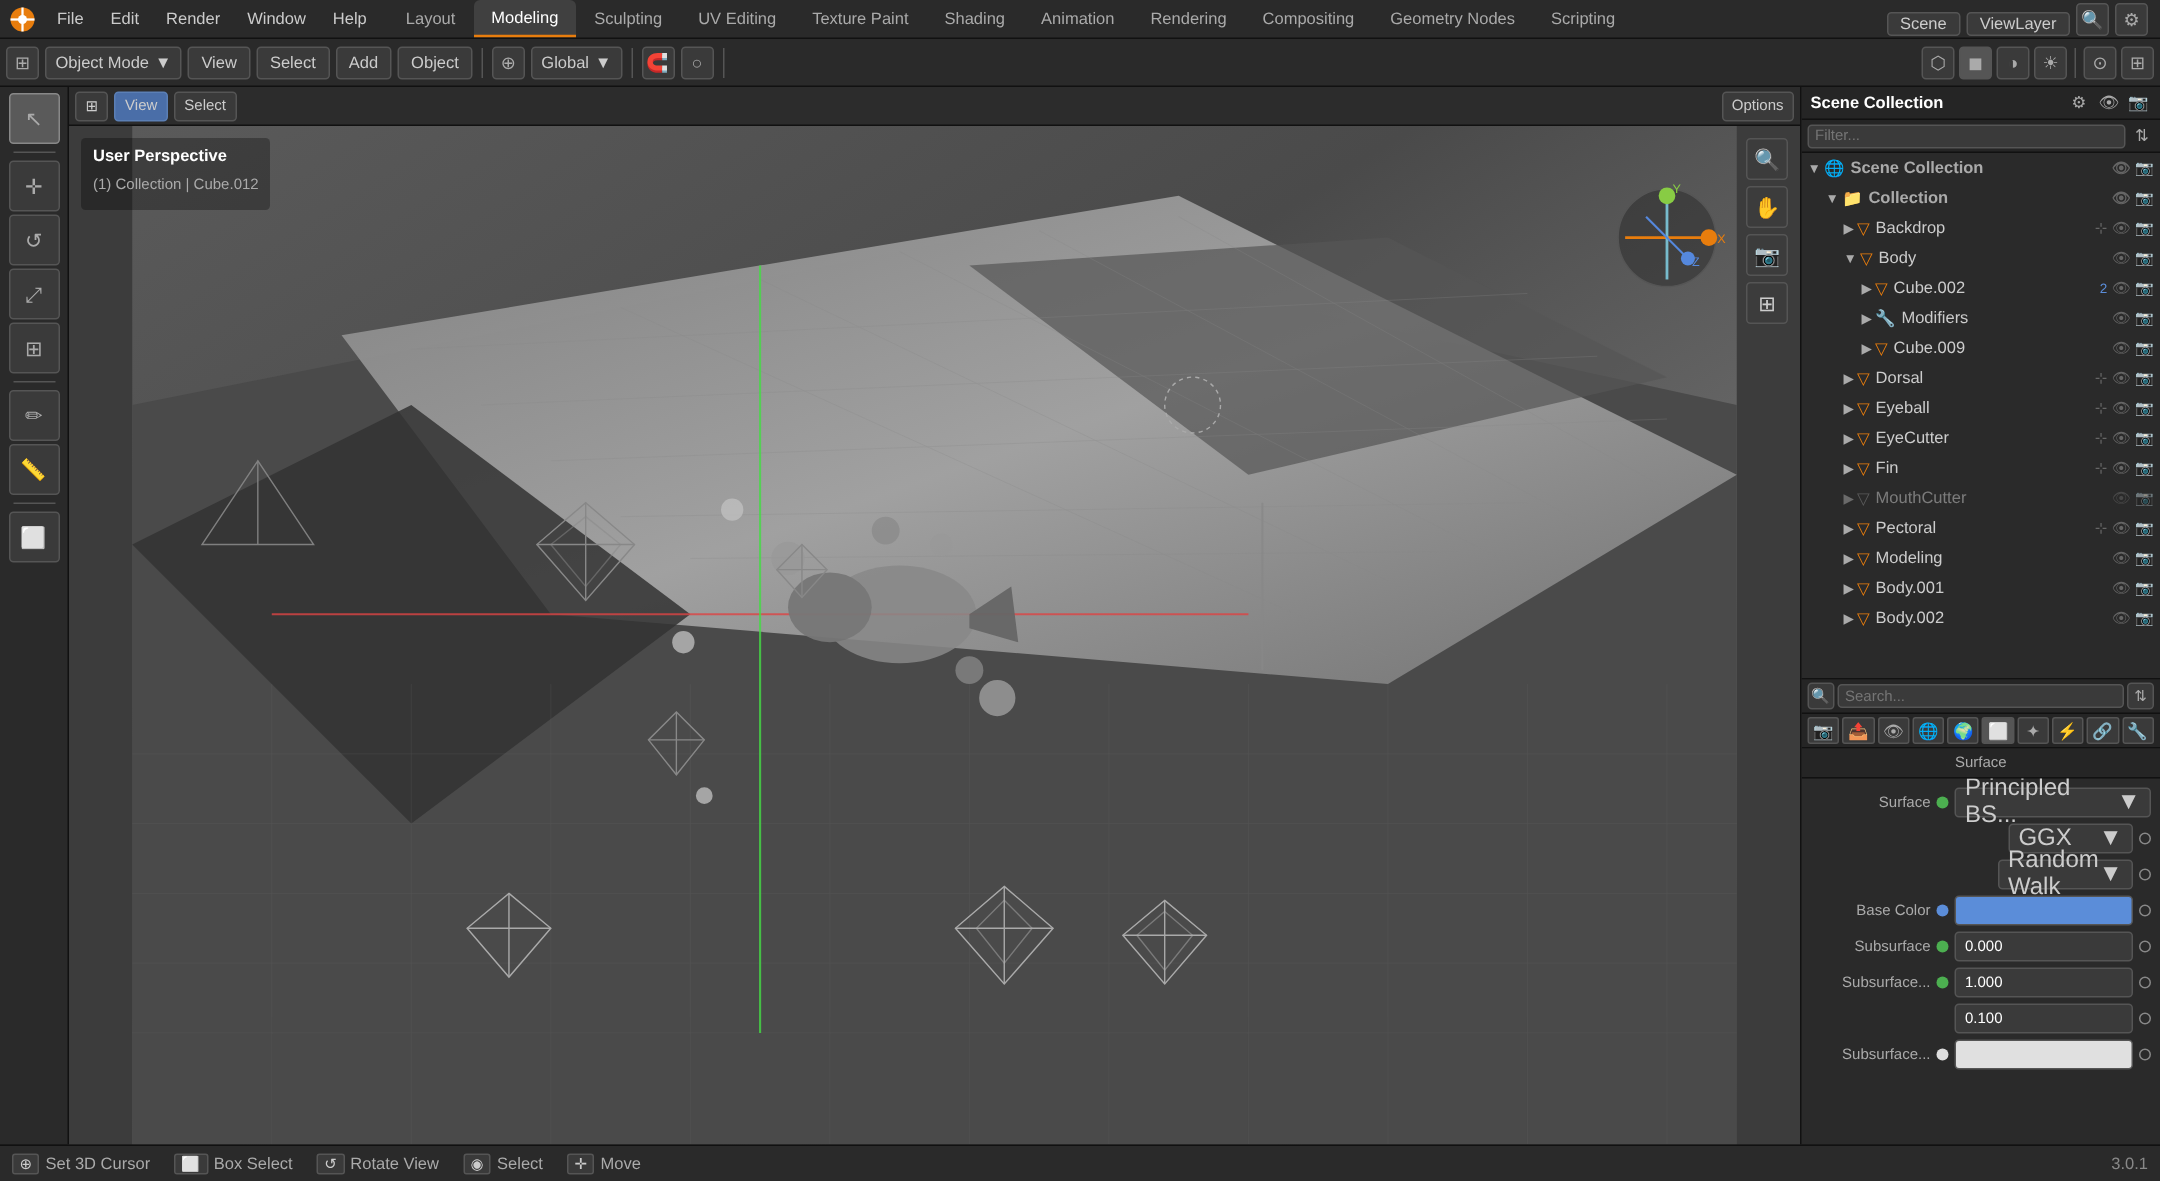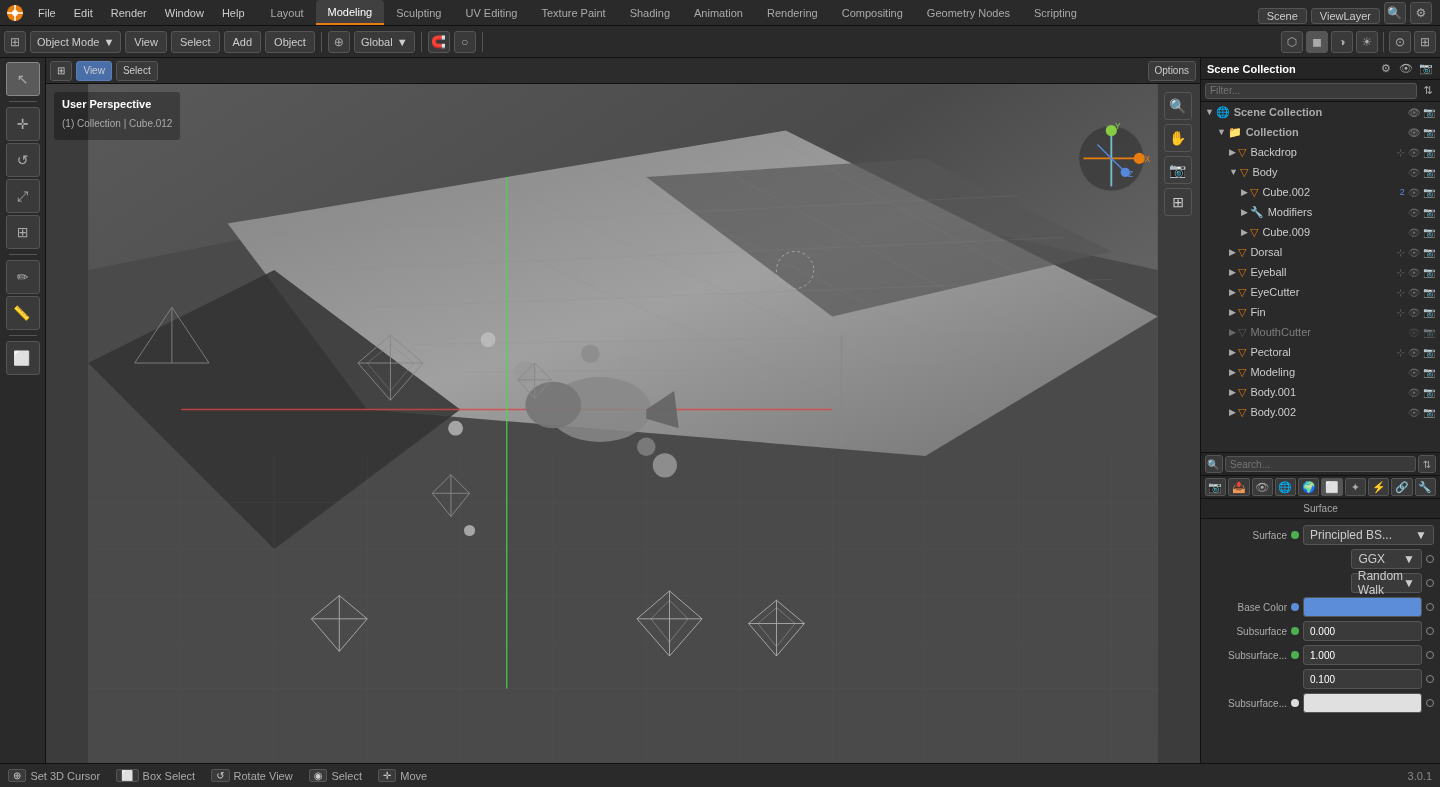--- a/index.html
+++ b/index.html
@@ -360,21 +360,21 @@
       background: transparent;
       flex-shrink: 0;
     }
     .prop-dropdown {
       flex: 1;
       background: #3a3a3a;
       border: 1px solid #555;
       border-radius: 3px;
       padding: 2px 6px;
       color: #ccc;
-      font-size: 12px;
+      font-size: 16px;
       height: 20px;
       display: flex;
       align-items: center;
       justify-content: space-between;
       cursor: pointer;
     }
 
     
     .bottom-bar {
       display: flex;

